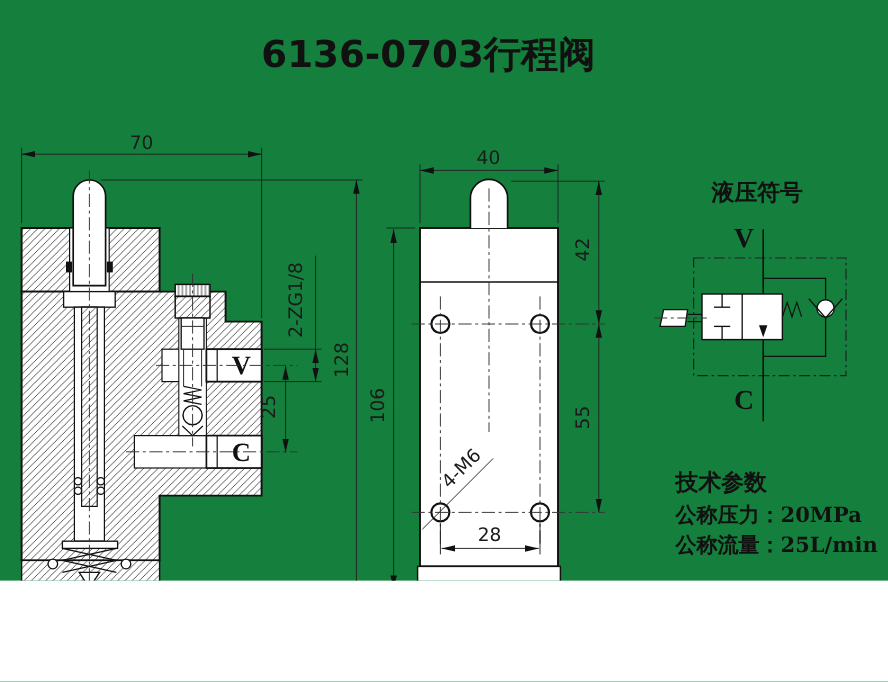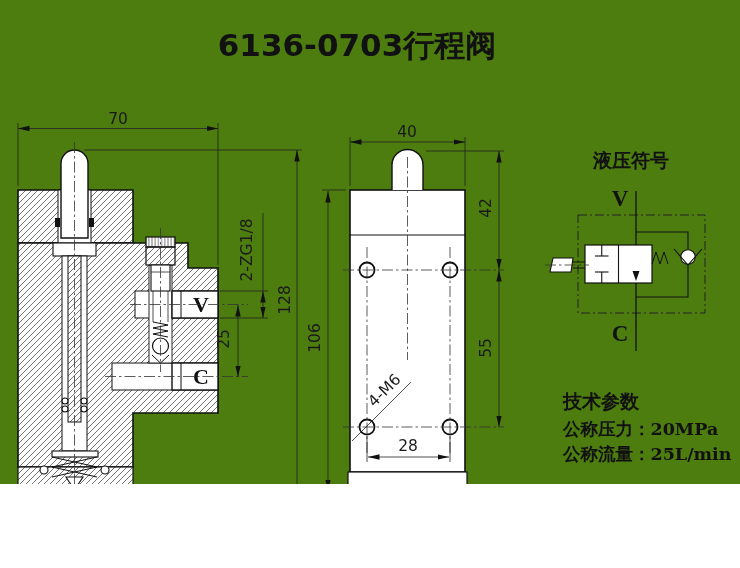--- a/index.html
+++ b/index.html
@@ -1,16 +1,16 @@
 <!DOCTYPE html>
 <html><head>
 <meta charset="utf-8">
 <style>
   html,body{margin:0;padding:0;background:#fff;}
-  .page{width:740px;height:484px;background:#4d7c0f;position:relative;overflow:hidden;
+  .page{width:740px;height:484px;background:#15803d;position:relative;overflow:hidden;
         font-family:"DejaVu Sans", sans-serif;}
   svg text{fill:#111;}
   .dimtxt{font-family:"DejaVu Sans", sans-serif;font-size:15.5px;fill:#1a1a1a;}
   .porttxt{font-family:"Liberation Serif", serif;font-weight:bold;font-size:22px;}
   .symport{font-family:"Liberation Serif", serif;font-weight:bold;font-size:23px;}
   .cjkhead{font-family:"DejaVu Sans", sans-serif;font-weight:bold;font-size:19px;}
   .spectxt{font-family:"DejaVu Serif", serif;font-weight:bold;font-size:17.5px;}
   .maintitle{font-family:"DejaVu Sans", sans-serif;font-weight:bold;font-size:31px;}
   .thin{stroke:#222;stroke-width:0.8;fill:none;}
   .cline{stroke:#333;stroke-width:0.8;fill:none;stroke-dasharray:11 3 2.5 3;}

